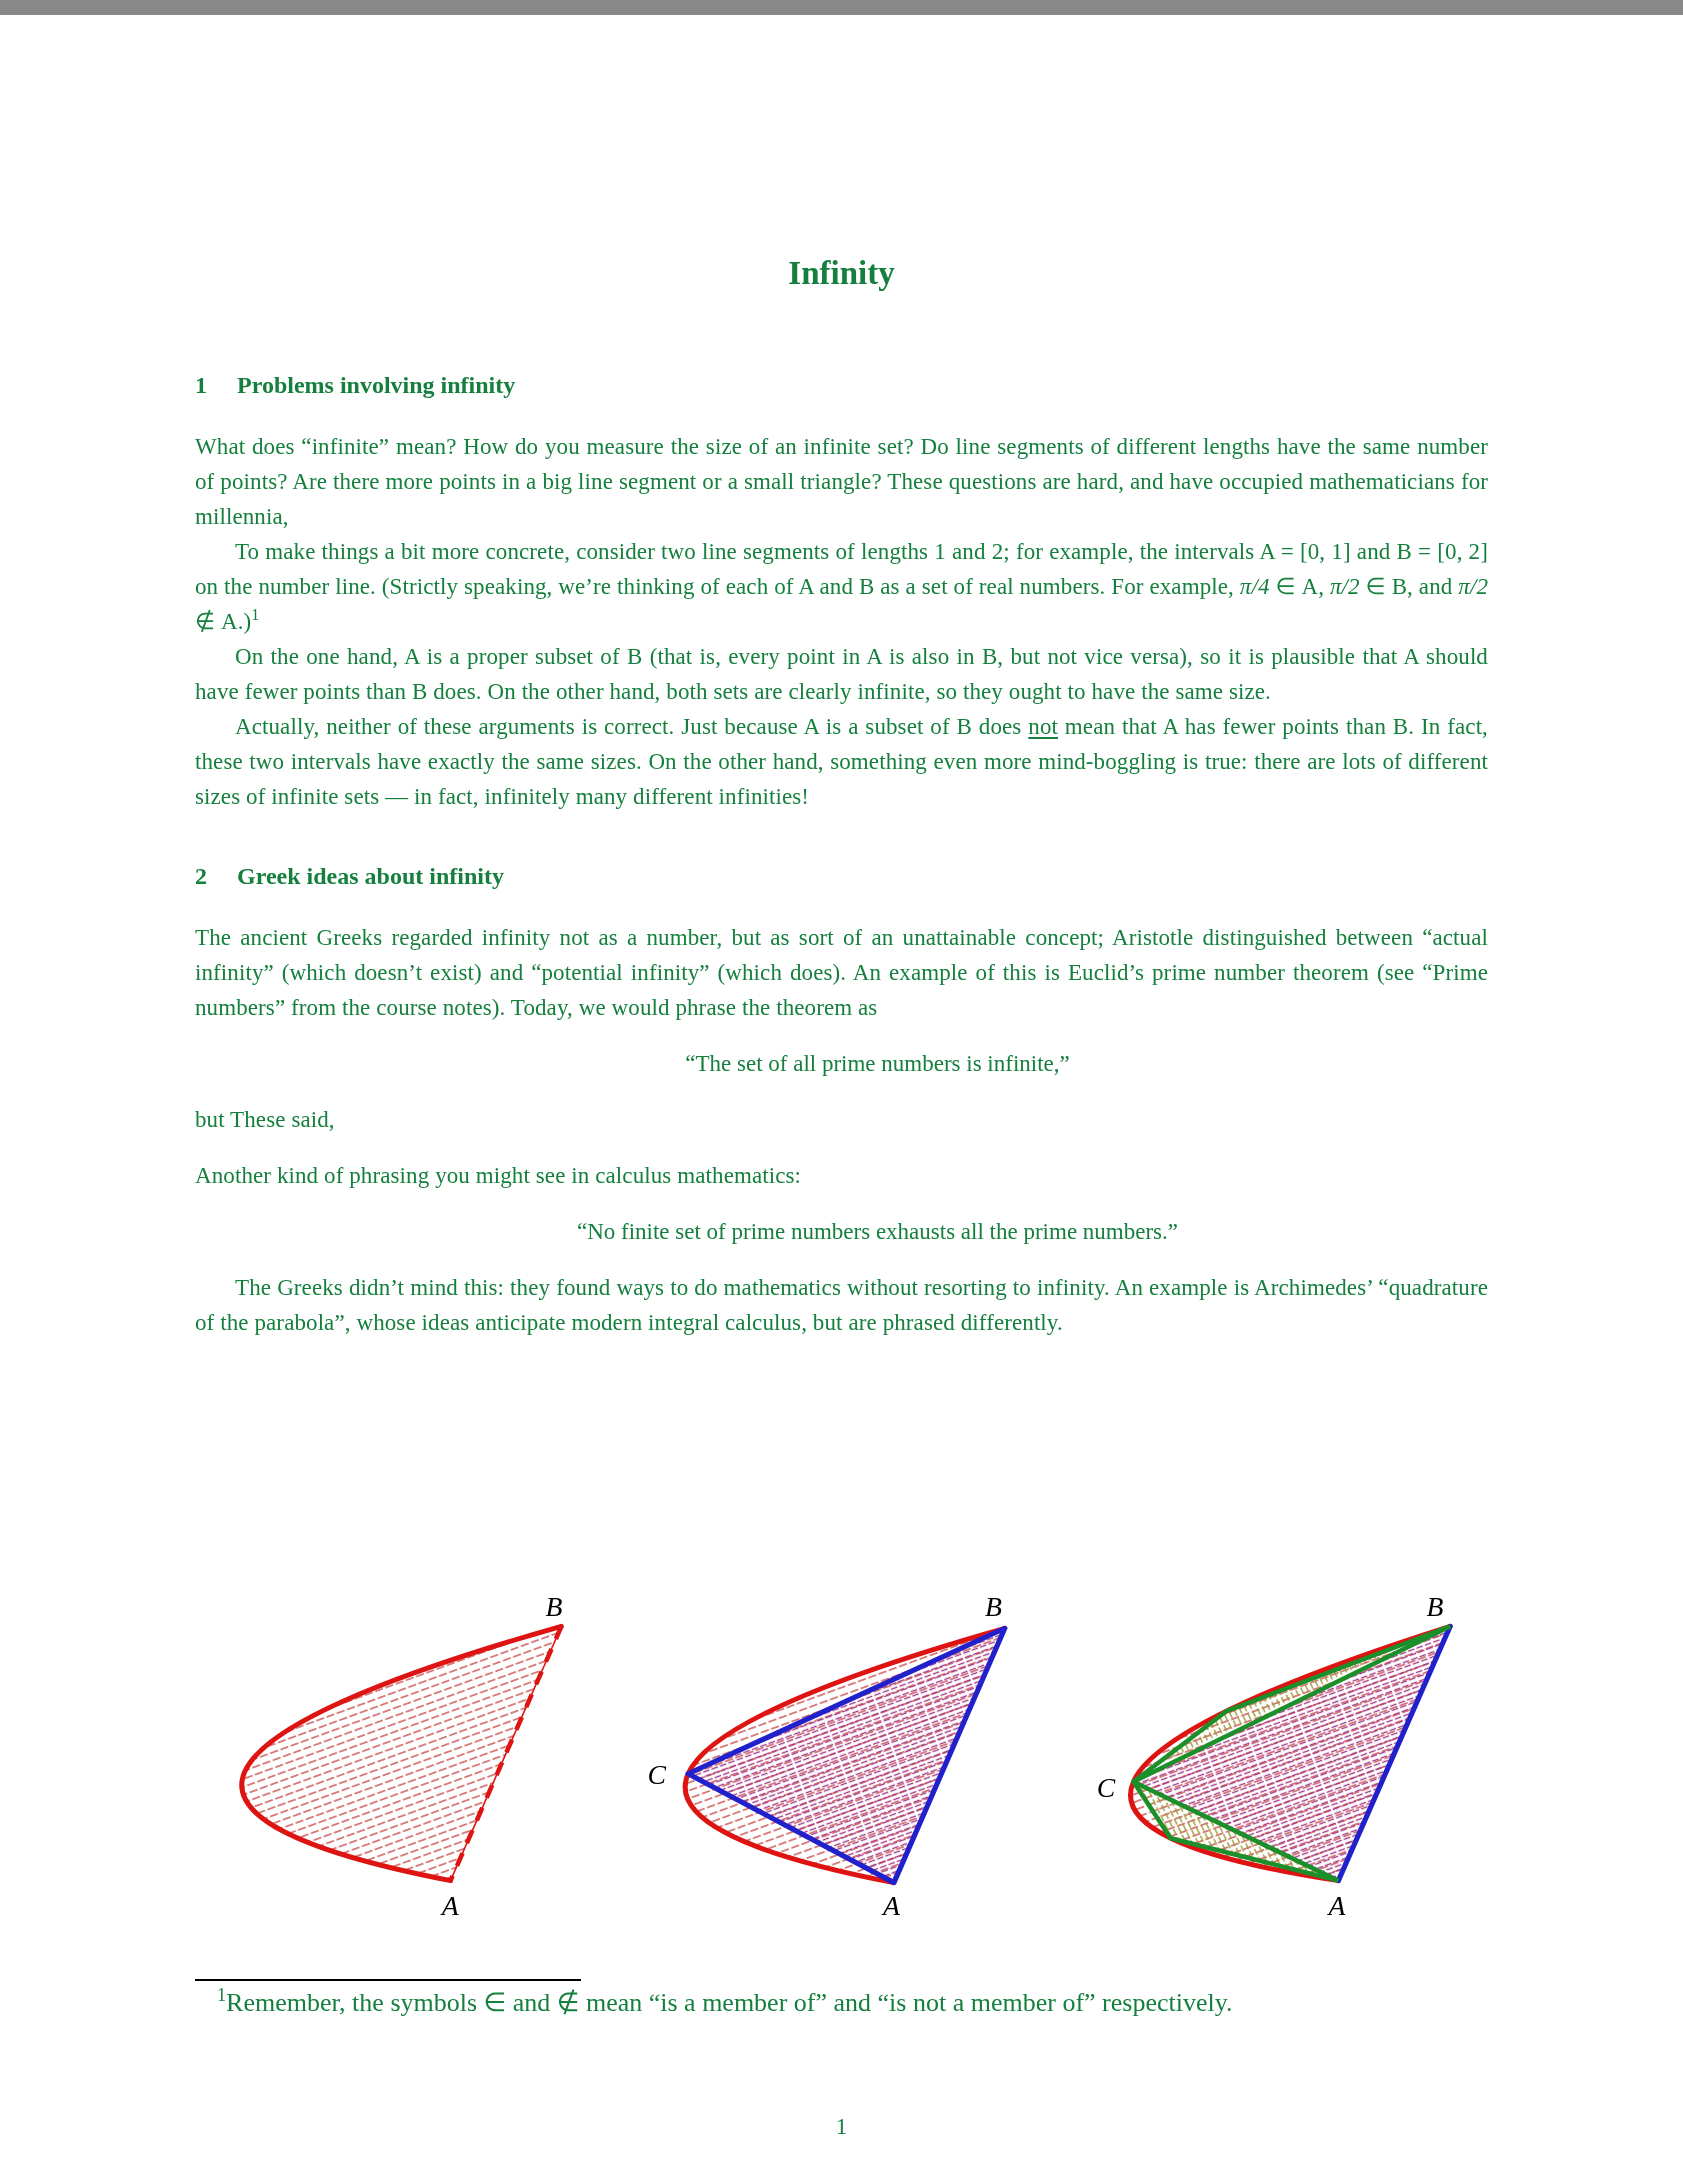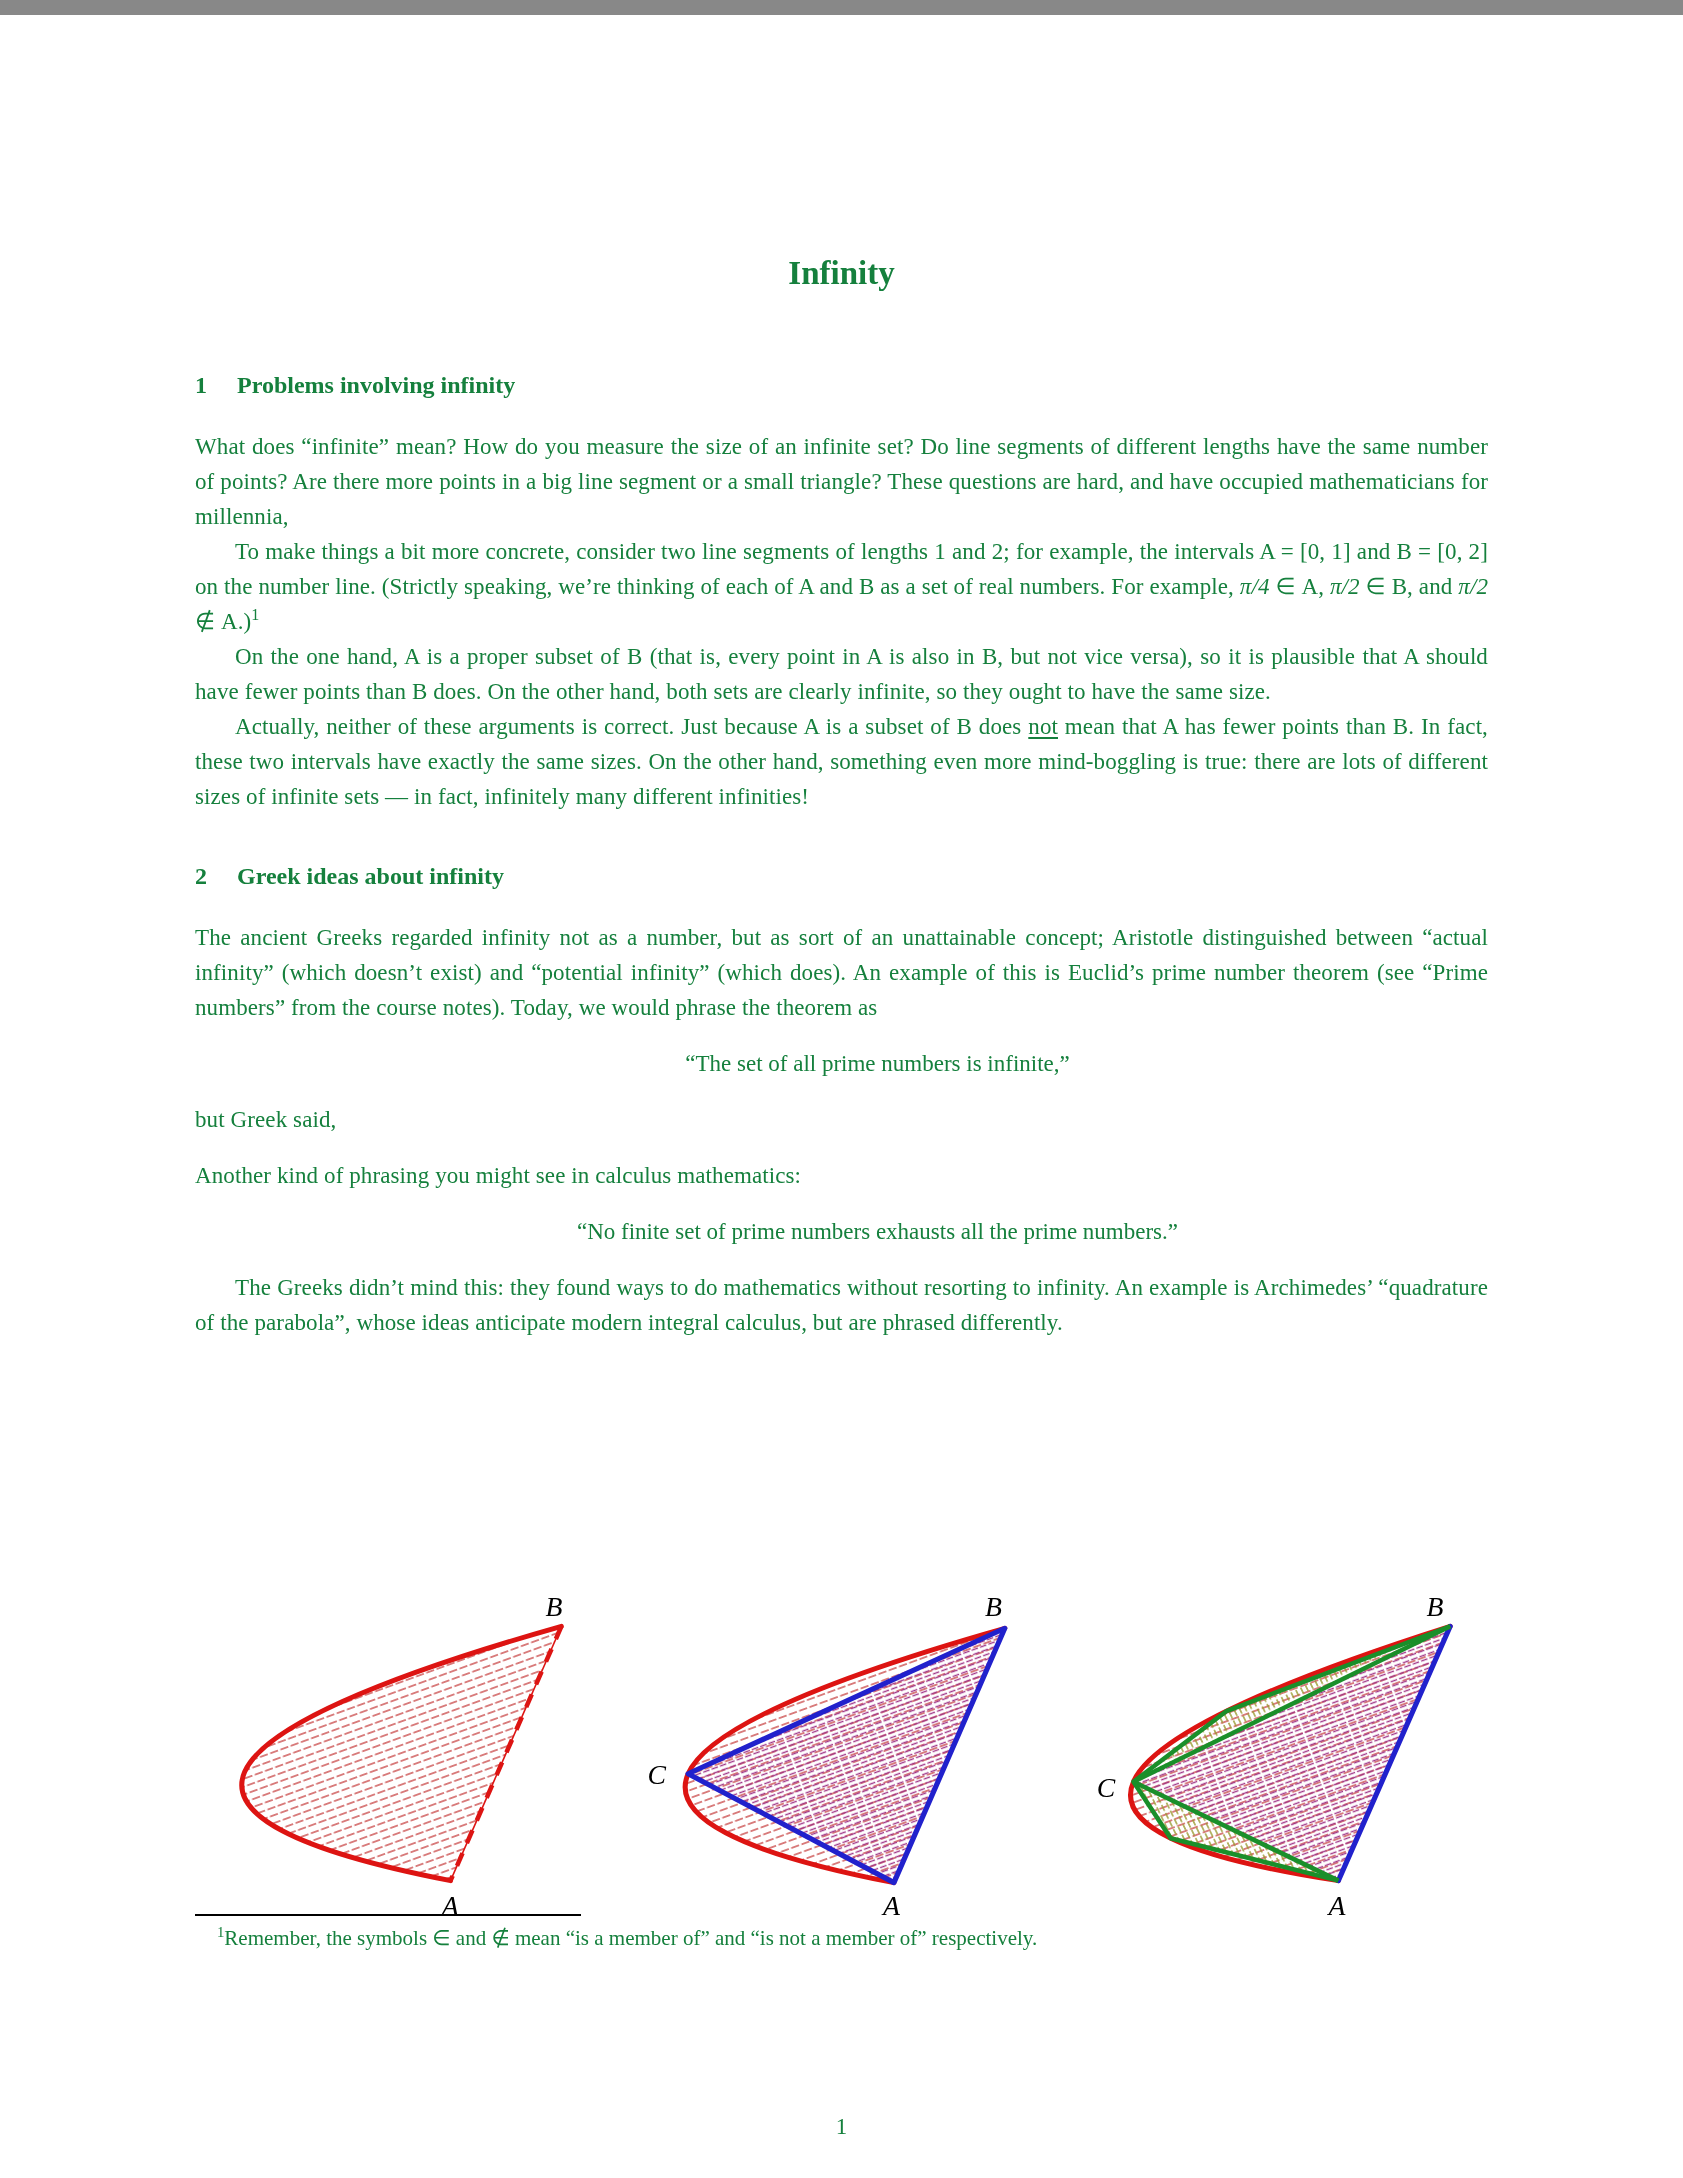--- a/index.html
+++ b/index.html
@@ -14,42 +14,42 @@
   .secnum { display:inline-block; margin-right:30px; }
   .para { font-size:23px; line-height:35px; text-align:justify; letter-spacing:0.1px; margin:0; }
   .para.ind { text-indent:40px; }
   .blockgap { margin-top:21px; }
   .quote { font-size:23px; line-height:35px; margin-left:72px; text-align:center; }
   .it, .math { font-style:italic; }
   .u { text-decoration:underline; text-underline-offset:3px; }
   sup { font-size:70%; line-height:0; }
   .figband { position:absolute; left:0; top:1544px; width:1683px; height:386px; }
   .figlabel { font-style:italic; font-size:28px; font-family:"Liberation Serif", serif; fill:#000; }
-  .footnote { position:absolute; left:195px; top:1899px; width:1293px; font-size:21px; line-height:26px; }
+  .footnote { position:absolute; left:195px; top:1964px; width:1293px; font-size:26px; line-height:26px; }
   .fnrule { display:block; width:386px; border-top:2px solid #000; margin-bottom:9px; }
   .fntext { display:block; padding-left:22px; }
   .pagenum { position:absolute; left:0; top:2099px; width:1683px; text-align:center; font-size:23px; }
 </style>
 </head>
 <body>
 
 <div class="sheet">
 
   <div id="doc-flow">
     <div class="doc-title">Infinity</div>
 
   <div class="sec"><span class="secnum">1</span><span>Problems involving infinity</span></div>
       <div class="para"><span>What does “infinite” mean? How do you measure the size of an infinite set? Do line segments of different lengths have the same number of points? Are there more points in a big line segment or a small triangle? These questions are hard, and have occupied mathematicians for millennia,</span></div>
       <div class="para ind"><span>To make things a bit more concrete, consider two line segments of lengths 1 and 2; for example, the intervals </span><span class="i">A</span><span> = [0, 1] and </span><span class="i">B</span><span> = [0, 2] on the number line. (Strictly speaking, we’re thinking of each of </span><span class="i">A</span><span> and </span><span class="i">B</span><span> as a set of real numbers. For example, </span><span class="math">π/4</span><span> ∈ </span><span class="i">A</span><span>, </span><span class="math">π/2</span><span> ∈ </span><span class="i">B</span><span>, and </span><span class="math">π/2</span><span> ∉ </span><span class="i">A</span><span>.)</span><sup>1</sup></div>
       <div class="para ind"><span>On the one hand, </span><span class="i">A</span><span> is a proper subset of </span><span class="i">B</span><span> (that is, every point in </span><span class="i">A</span><span> is also in </span><span class="i">B</span><span>, but not vice versa), so it is plausible that </span><span class="i">A</span><span> should have fewer points than </span><span class="i">B</span><span> does. On the other hand, both sets are clearly infinite, so they ought to have the same size.</span></div>
       <div class="para ind"><span>Actually, neither of these arguments is correct. Just because </span><span class="i">A</span><span> is a subset of </span><span class="i">B</span><span> does </span><span class="u">not</span><span> mean that </span><span class="i">A</span><span> has fewer points than </span><span class="i">B</span><span>. In fact, these two intervals have exactly the same sizes. On the other hand, something even more mind-boggling is true: there are lots of different sizes of infinite sets — in fact, infinitely many different infinities!</span></div>
       <div class="sec"><span class="secnum">2</span><span>Greek ideas about infinity</span></div>
       <div class="para"><span>The ancient Greeks regarded infinity not as a number, but as sort of an unattainable concept; Aristotle distinguished between “actual infinity” (which doesn’t exist) and “potential infinity” (which does). An example of this is Euclid’s prime number theorem (see “Prime numbers” from the course notes). Today, we would phrase the theorem as</span></div>
       <div class="quote blockgap"><span>“The set of all prime numbers is infinite,”</span></div>
-      <div class="para blockgap"><span>but Greek said,</span></div>
+      <div class="para blockgap"><span>but These said,</span></div>
       <div class="para blockgap"><span>Another kind of phrasing you might see in calculus mathematics:</span></div>
       <div class="quote blockgap"><span>“No finite set of prime numbers exhausts all the prime numbers.”</span></div>
       <div class="para ind blockgap"><span>The Greeks didn’t mind this: they found ways to do mathematics without resorting to infinity. An example is Archimedes’ “quadrature of the parabola”, whose ideas anticipate modern integral calculus, but are phrased differently.</span></div>
     </div>
 
   <svg class="figband" viewBox="0 1560 1700 390" xmlns="http://www.w3.org/2000/svg">
     <defs>
       <pattern id="hR" width="11" height="7.5" patternUnits="userSpaceOnUse" patternTransform="rotate(-20)">
         <path d="M0 3.75 H11" style="stroke:var(--hatch-red);stroke-width:1.4" stroke-dasharray="5 2.6"></path>
       </pattern>

